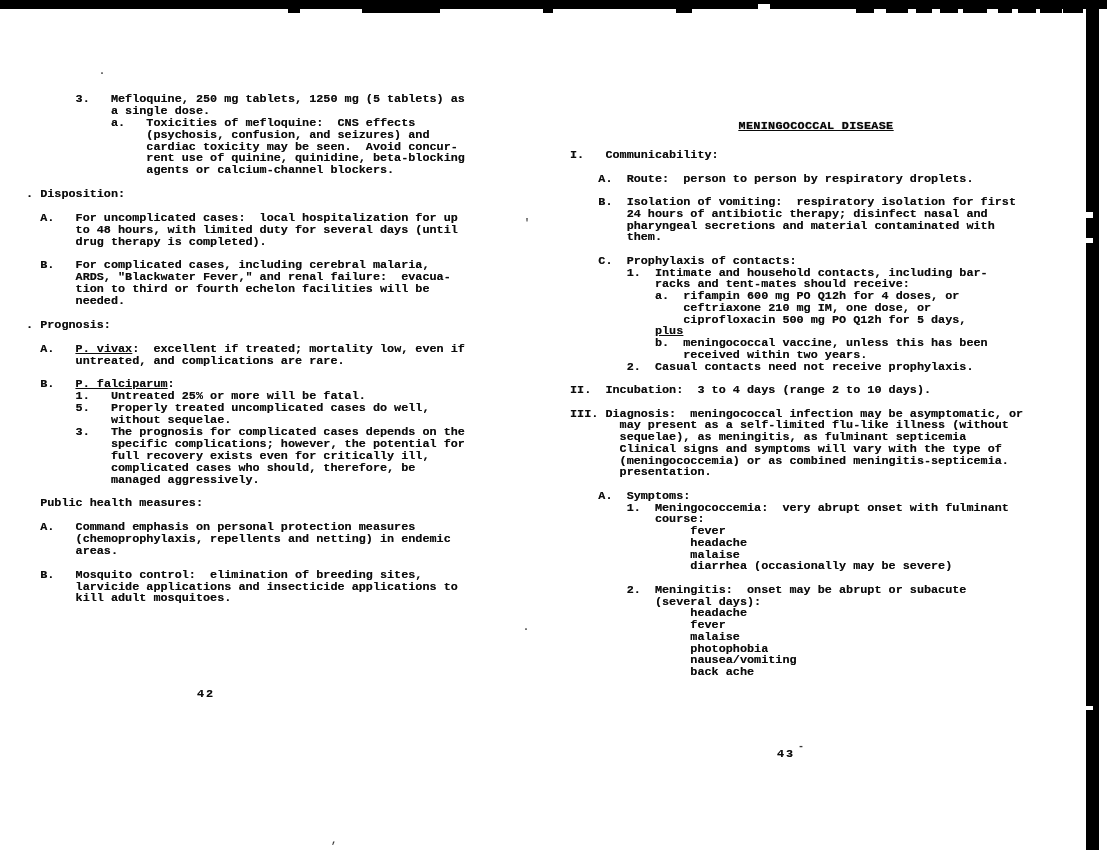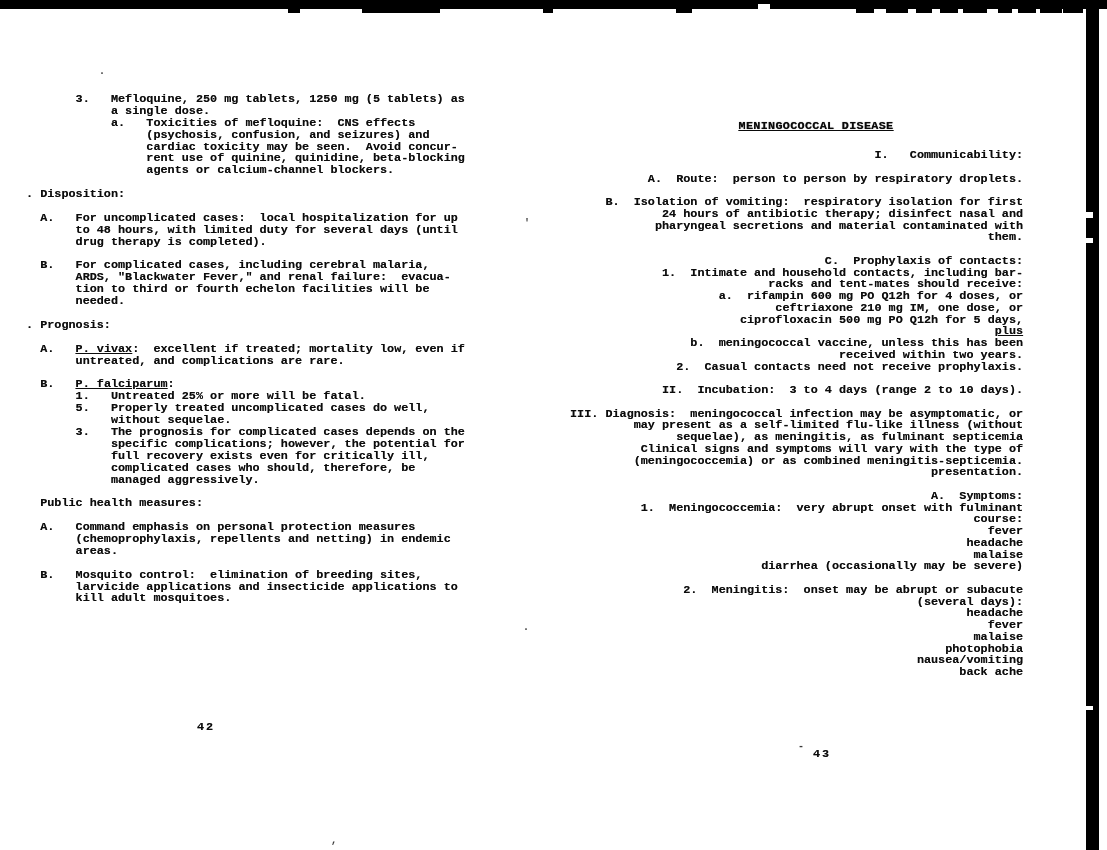--- a/index.html
+++ b/index.html
@@ -10,43 +10,43 @@
   }
   #scan{position:absolute;inset:0;width:1107px;height:850px;}
   .page-text{
     position:absolute;
     font:700 11.8px "Liberation Mono","DejaVu Sans Mono",monospace;
     color:#0c0c0c;
     text-shadow:0 0 0.5px rgba(0,0,0,0.55);
   }
   #left-text{left:26px;top:94px;}
   #left-text .line{height:11.9px;line-height:11.9px;}
-  #right-text{left:570px;top:150px;text-align:right;}
+  #right-text{left:570px;top:150px;}
   #right-text .line{height:11.75px;line-height:11.75px;}
   .line{white-space:pre;}
   .line span{white-space:pre;}
   .u{text-decoration:underline;text-underline-offset:1px;margin-top:27px;}
   .page-title{
     position:absolute;left:586px;top:119px;width:460px;
     text-align:center;
     font:700 11.8px "Liberation Mono","DejaVu Sans Mono",monospace;
     color:#0a0a0a;
     text-shadow:0 0 0.8px rgba(0,0,0,0.8);
     letter-spacing:0.3px;
     white-space:pre;
     text-decoration:underline;
   }
   .pagenum{
     position:absolute;
     font:700 11.8px "Liberation Mono","DejaVu Sans Mono",monospace;
     color:#0c0c0c;letter-spacing:2px;
     text-shadow:0 0 0.5px rgba(0,0,0,0.55);
   }
-  #pagenum-left{left:197px;top:720px;}
-  #pagenum-right{left:813px;top:747px;}
+  #pagenum-left{left:197px;top:687px;}
+  #pagenum-right{left:777px;top:747px;}
   .speck{
     position:absolute;
     font:700 10px "Liberation Mono","DejaVu Sans Mono",monospace;
     color:#3a3a3a;
   }
   
   .edge-top{position:absolute;left:0;top:0;width:1107px;height:9px;background:#000;}
   .tooth{position:absolute;top:8px;height:5px;background:#000;}
   .notch{position:absolute;background:#fff;}
   .edge-right{position:absolute;left:1086px;top:0;width:13px;height:850px;background:#000;}

